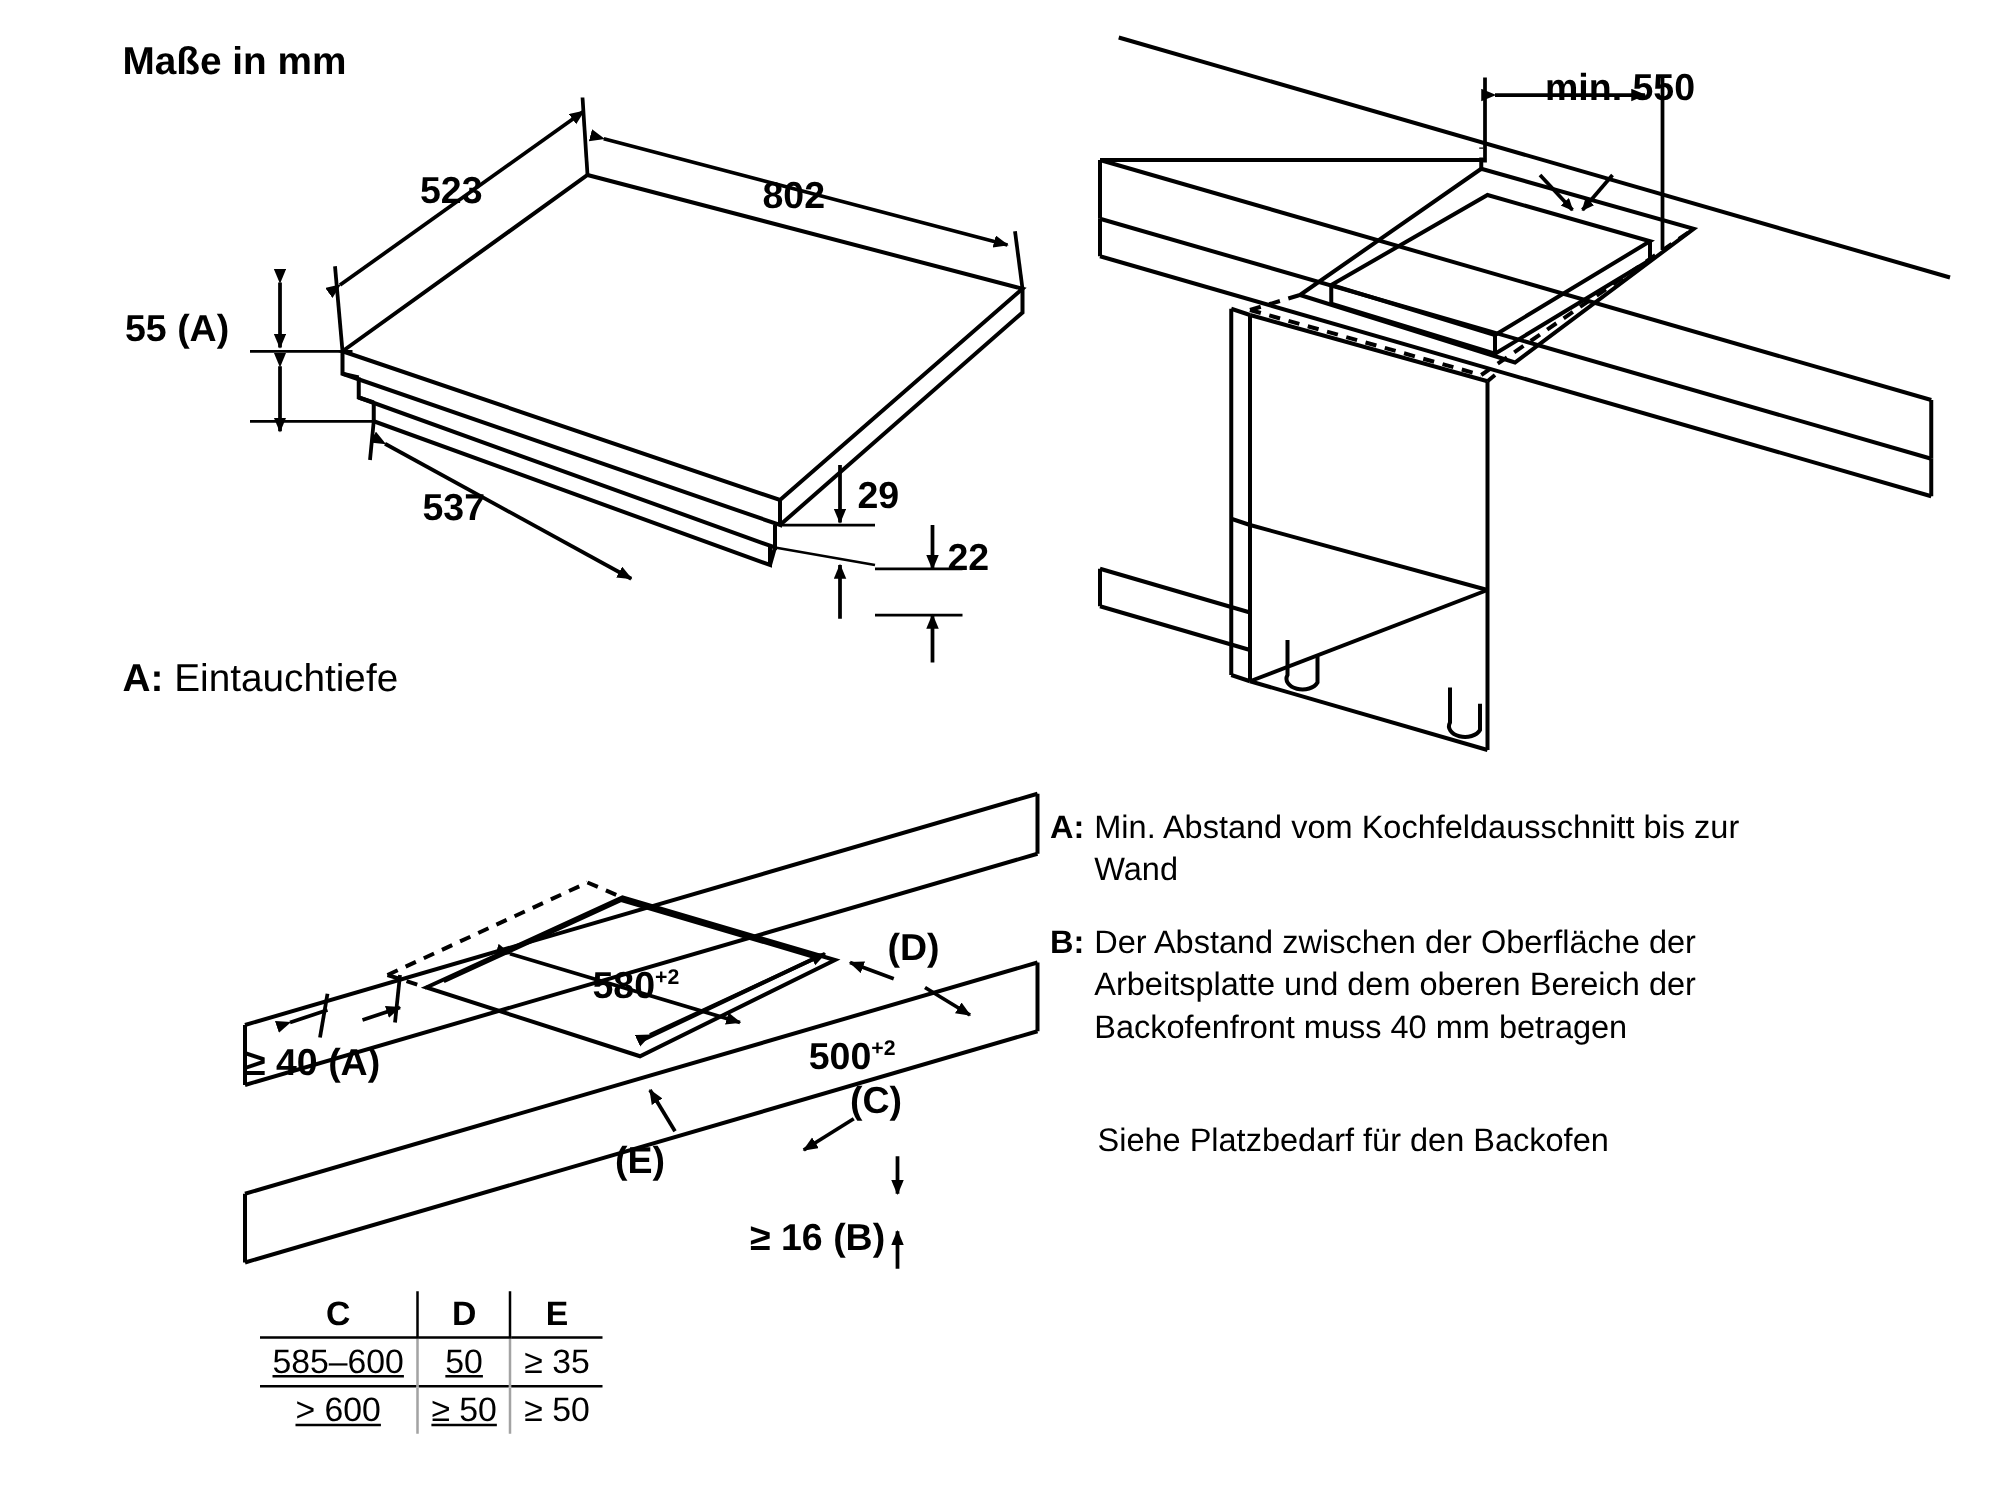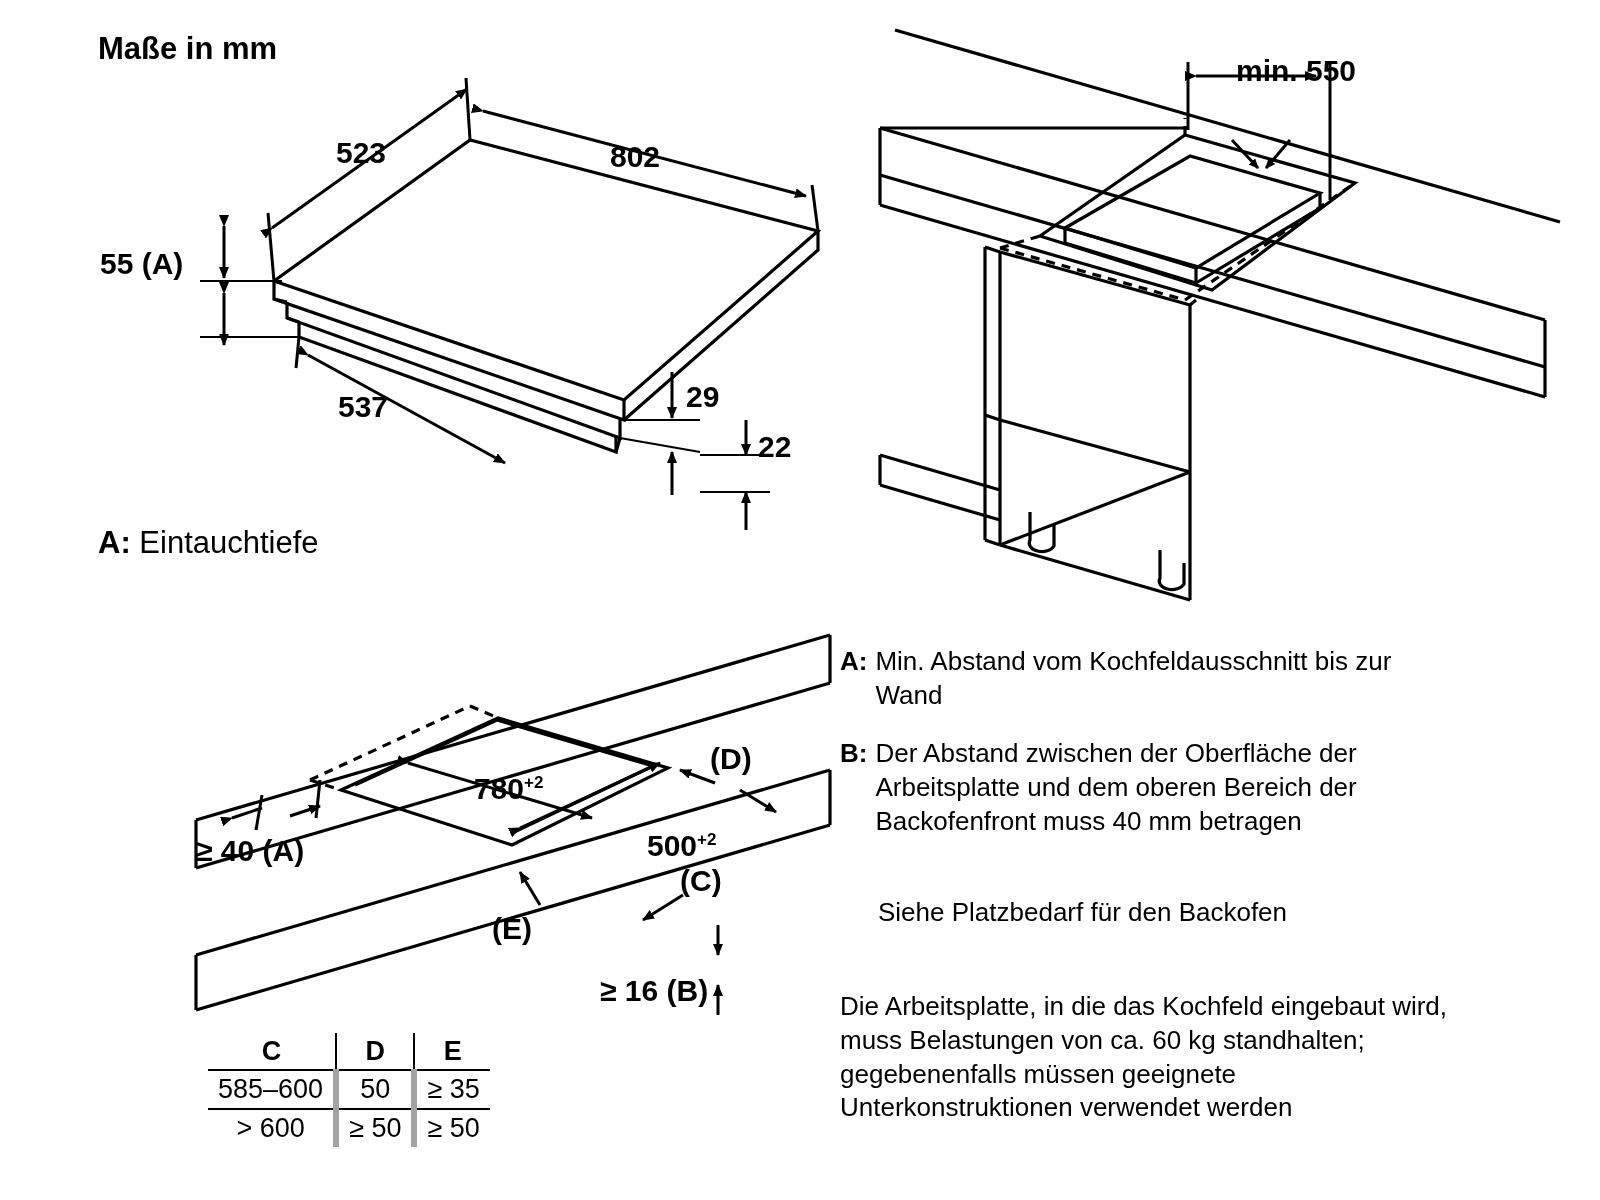--- a/index.html
+++ b/index.html
@@ -64,21 +64,22 @@
     padding-bottom: 2px;
   }
   table.ce thead th.sep {
     border-right: 2px solid #000;
   }
   table.ce tbody td {
     border: none;
     border-top: 2px solid #000;
   }
   table.ce tbody td.sep {
-    border-right: 6px solid #a3a3a3;
+    border-right: 2px solid #a3a3a3;
+    text-decoration: underline;
   }
   .desc-block {
     position: absolute;
     font-size: 26px;
     line-height: 1.3;
   }
   .desc-block .tag {
     font-weight: bold;
   }
   .hang {
@@ -272,21 +273,21 @@
   <div class="lbl t-dim bold" style="left:610px; top:138px;">802</div>
   <div class="lbl t-dim bold" style="left:100px; top:245px;">55 (A)</div>
   <div class="lbl t-dim bold" style="left:338px; top:388px;">537</div>
   <div class="lbl t-dim bold" style="left:686px; top:378px;">29</div>
   <div class="lbl t-dim bold" style="left:758px; top:428px;">22</div>
 
   <div class="lbl t-title" style="left:98px; top:524px;"><span class="bold">A:</span> <span>Eintauchtiefe</span></div>
 
   <div class="lbl t-dim bold" style="left:1236px; top:52px;">min. 550</div>
 
-  <div class="lbl t-dim bold" style="left:474px; top:770px;"><span>780</span><span class="sup">+2</span></div>
+  <div class="lbl t-dim bold" style="left:474px; top:770px;"><span>580</span><span class="sup">+2</span></div>
   <div class="lbl t-dim bold" style="left:605px; top:827px;margin-left:42px;"><span>500</span><span class="sup">+2</span></div>
   <div class="lbl t-dim bold" style="left:710px; top:740px;">(D)</div>
   <div class="lbl t-dim bold" style="left:680px; top:862px;">(C)</div>
   <div class="lbl t-dim bold" style="left:492px; top:910px;">(E)</div>
   <div class="lbl t-dim bold" style="left:196px; top:832px;">≥ 40 (A)</div>
   <div class="lbl t-dim bold" style="left:600px; top:972px;">≥ 16 (B)</div>
 
   <table class="ce" style="left:208px; top:1033px;">
     <thead>
       <tr>
@@ -314,15 +315,14 @@
     <span>Min. Abstand vom Kochfeldausschnitt bis zur Wand</span>
   </div>
 
   <div class="desc-block hang" style="left:840px; top:737px; width:620px;">
     <span class="tag">B:</span>
     <span>Der Abstand zwischen der Oberfläche der Arbeitsplatte und dem oberen Bereich der Backofenfront muss 40 mm betragen</span>
   </div>
 
   <div class="desc-block" style="left:878px; top:896px; width:600px;">Siehe Platzbedarf für den Backofen</div>
 
-  <div class="desc-block" style="left:840px; top:990px; width:610px;">Die Arbeitsplatte, in die das Kochfeld eingebaut wird, muss Belastungen von ca. 60 kg standhalten; gegebenenfalls müssen geeignete Unterkonstruktionen verwendet werden</div>
 
 </div>
 
 </body></html>

